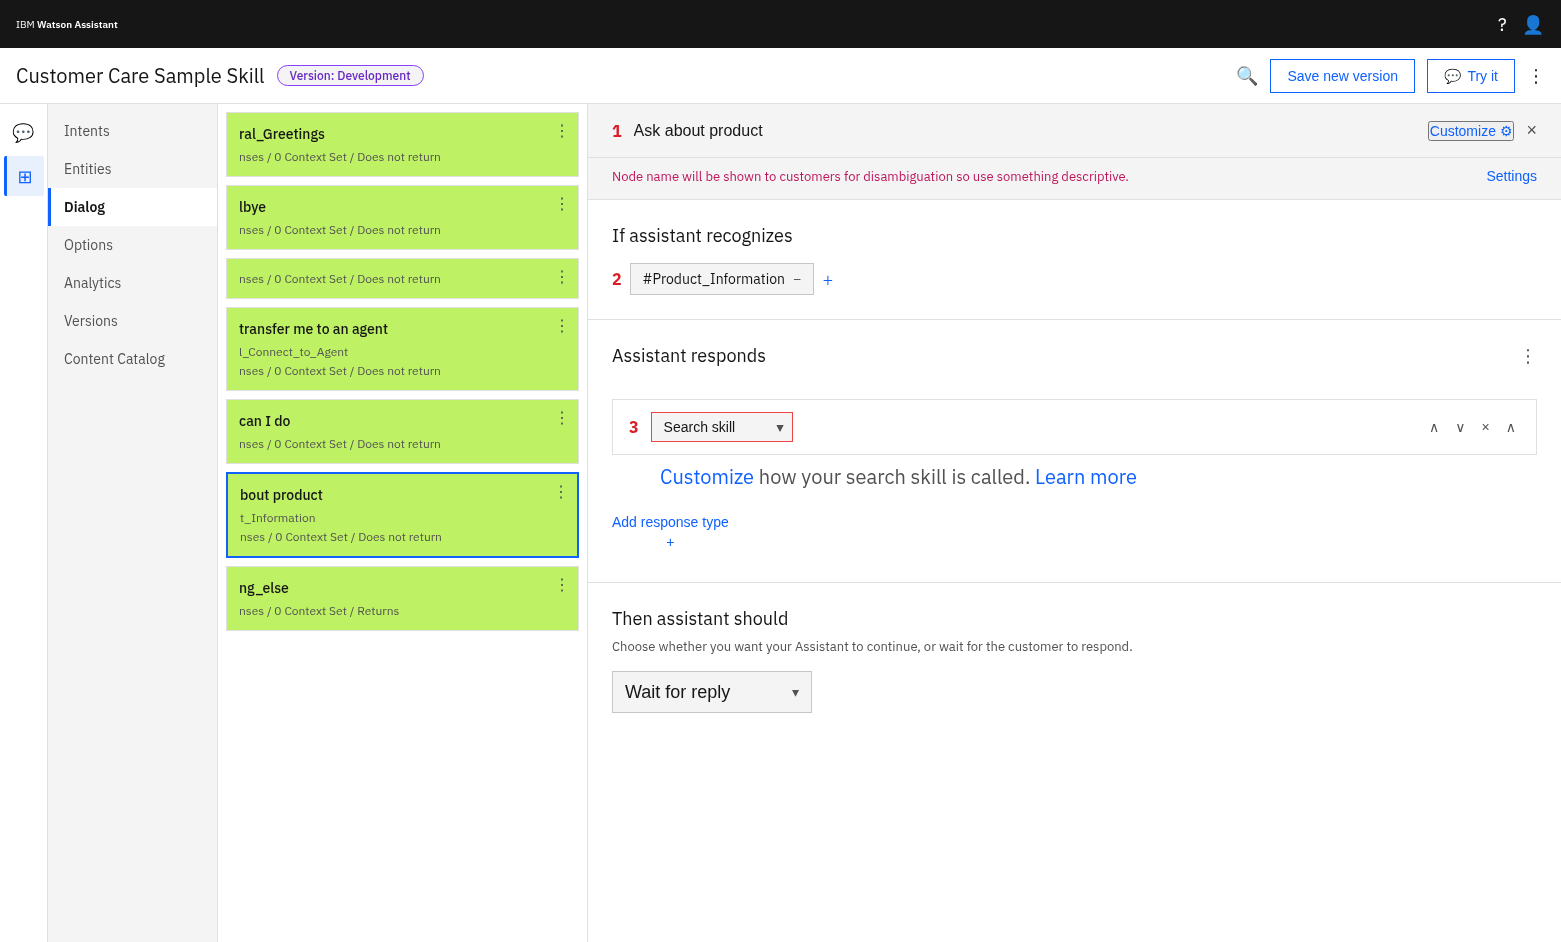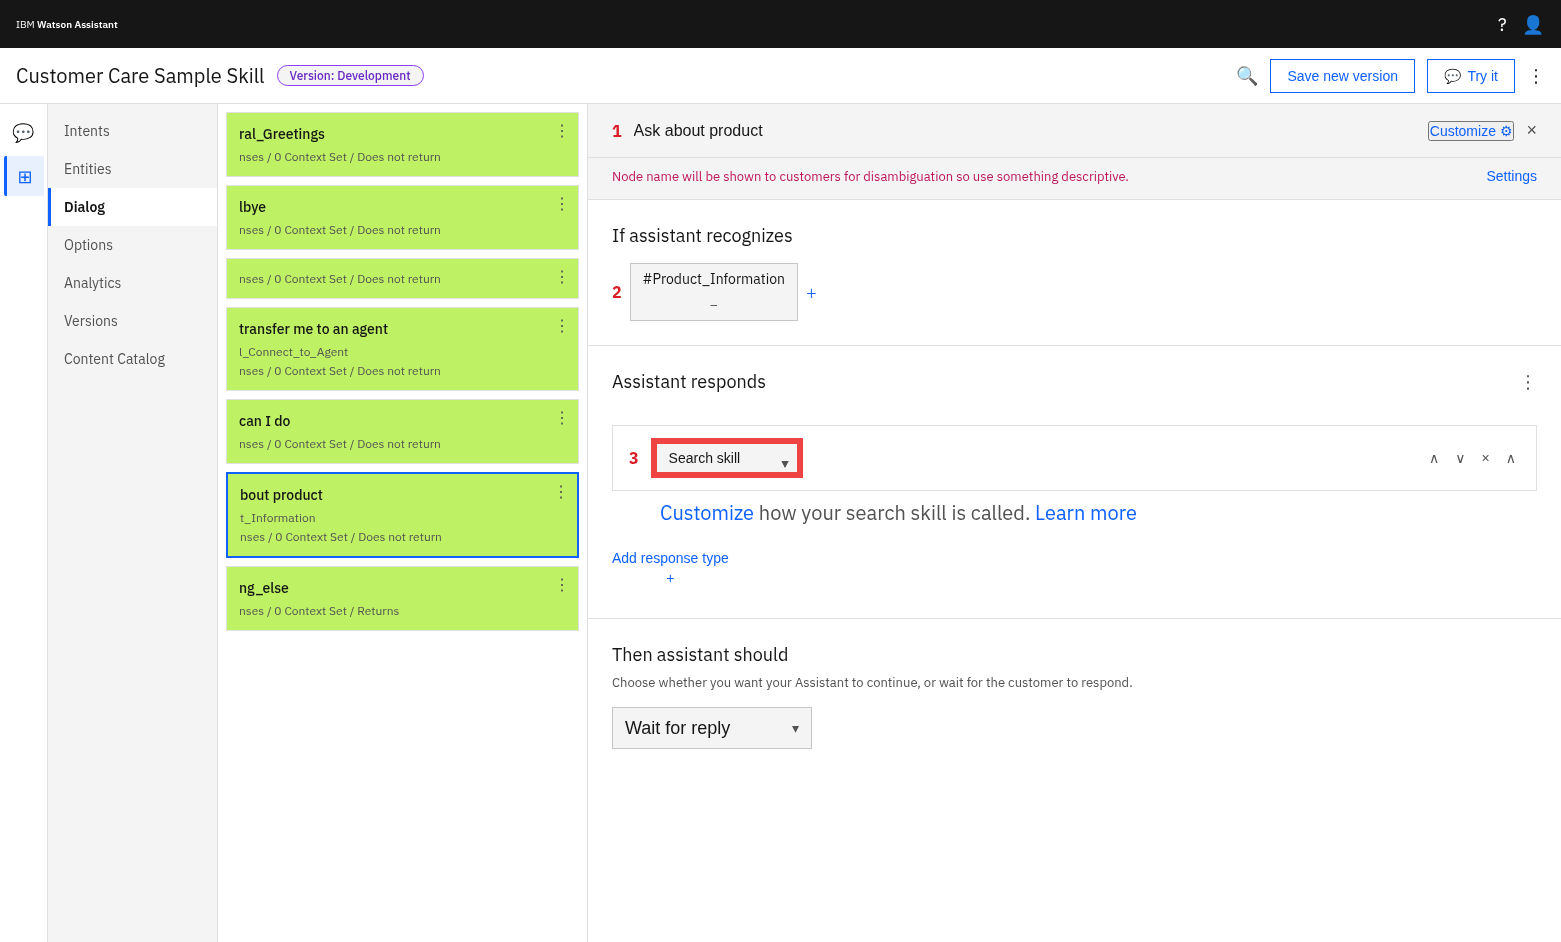--- a/index.html
+++ b/index.html
@@ -234,21 +234,20 @@
     }
     .condition-tag {
       background: #f4f4f4;
       border: 1px solid #c6c6c6;
       padding: 6px 12px;
       font-size: 14px;
       color: #161616;
       display: flex;
       align-items: center;
       gap: 8px;
-      flex-direction: column;
     }
     .condition-minus { color: #525252; cursor: pointer; }
     .condition-plus { color: #0f62fe; cursor: pointer; font-size: 18px; font-weight: 300; }
 
     
     .response-section {
       padding: 24px;
       border-bottom: 1px solid #e0e0e0;
     }
     .response-header {
@@ -266,23 +265,23 @@
       font-size: 14px;
       color: #161616;
       cursor: pointer;
       min-width: 140px;
       appearance: none;
       -webkit-appearance: none;
     }
     .response-select-wrapper {
       position: relative;
       display: inline-flex;
-      align-items: flex-end;
+      align-items: center;
       background: #fde047;
-      border: 6px solid #ef4444;
+      border: 1px solid #ef4444;
     }
     .response-select-wrapper::after {
       content: '▾';
       position: absolute;
       right: 8px;
       pointer-events: none;
       color: #525252;
     }
     .response-controls { margin-left: auto; display: flex; align-items: center; gap: 8px; }
     .response-ctrl-btn { background: none; border: none; cursor: pointer; color: #525252; font-size: 14px; padding: 4px; }

